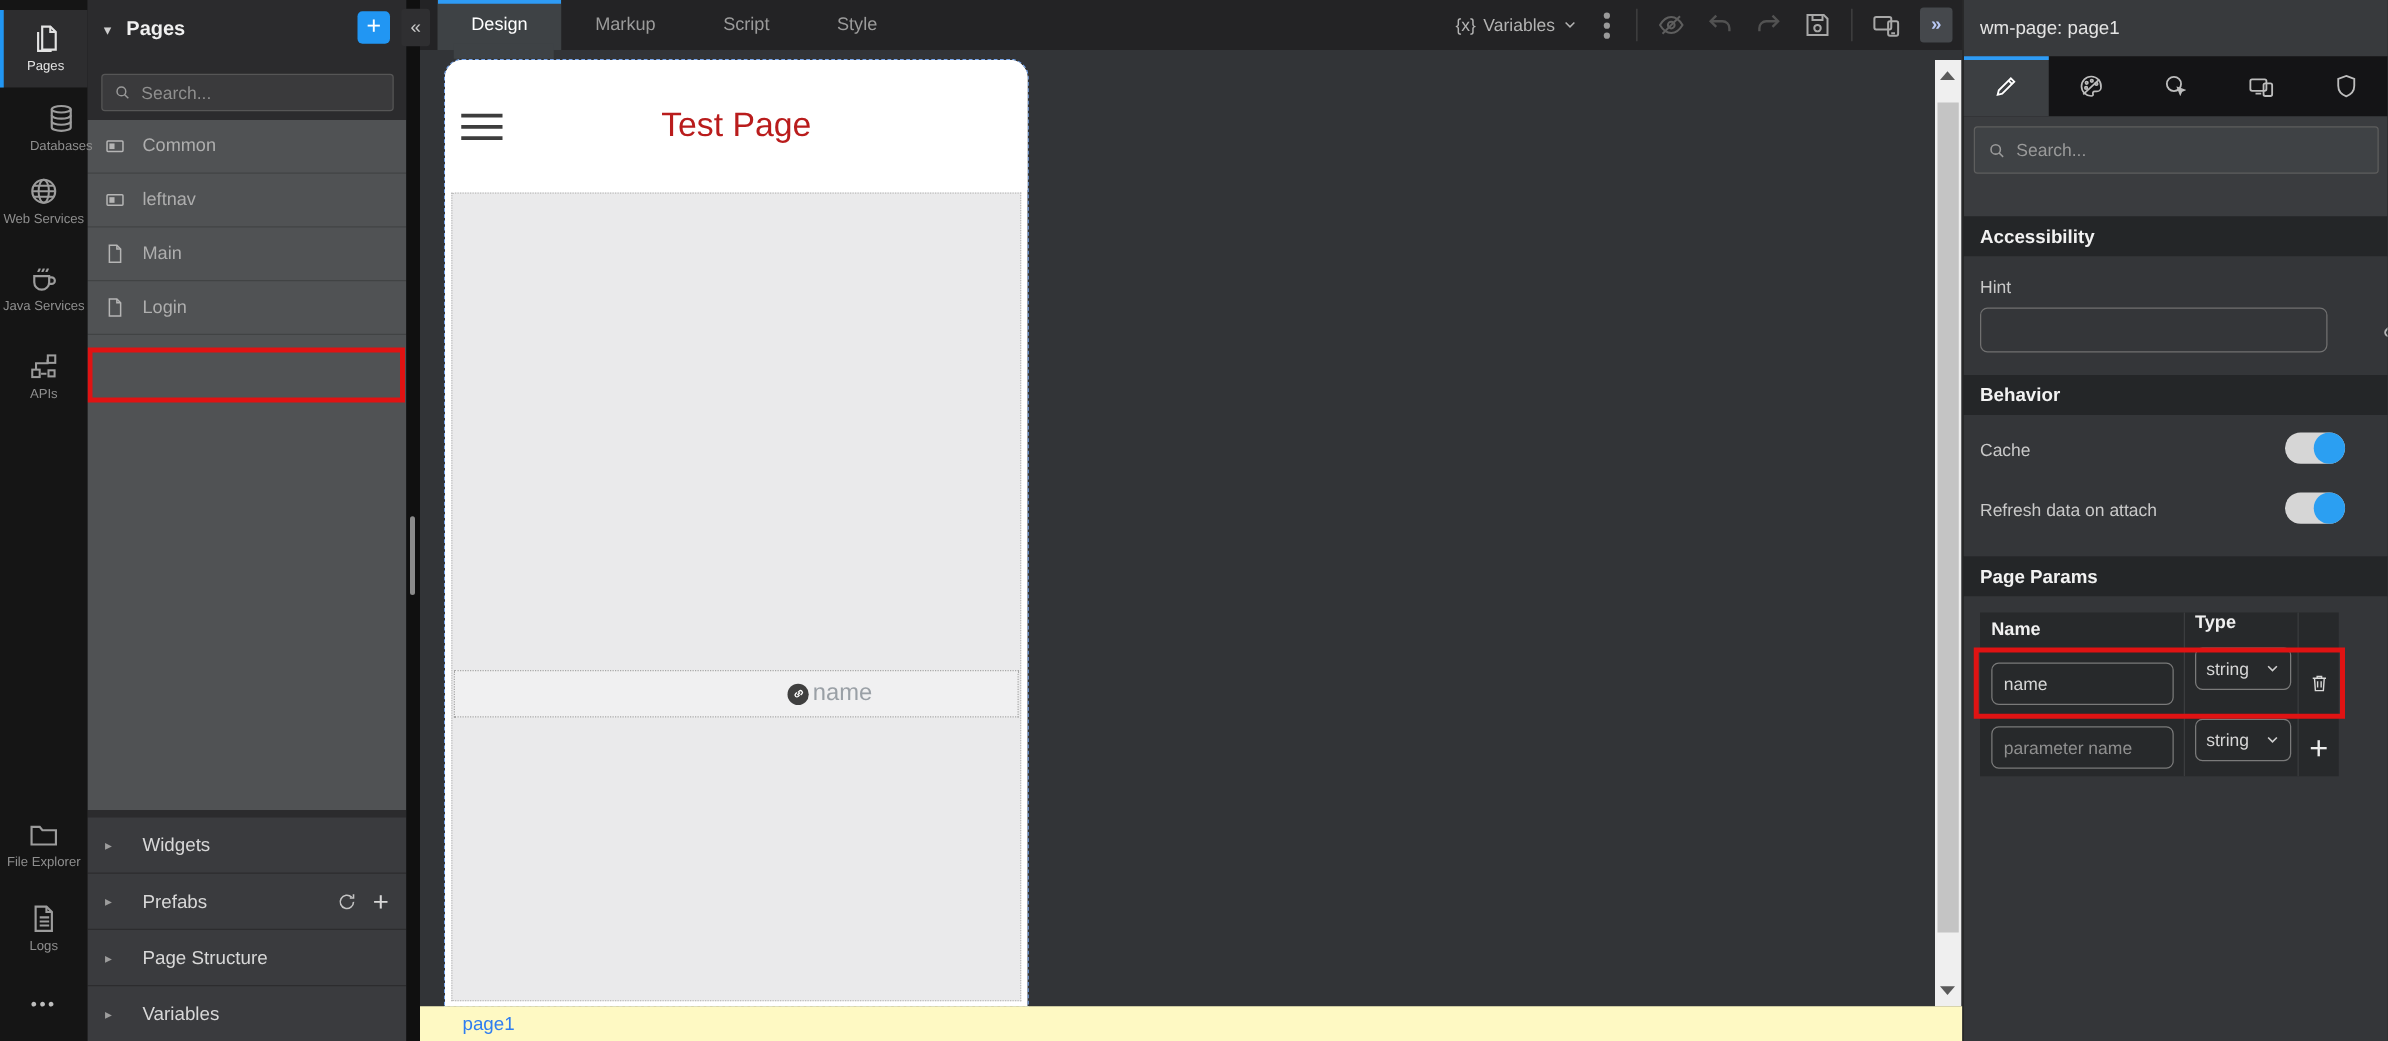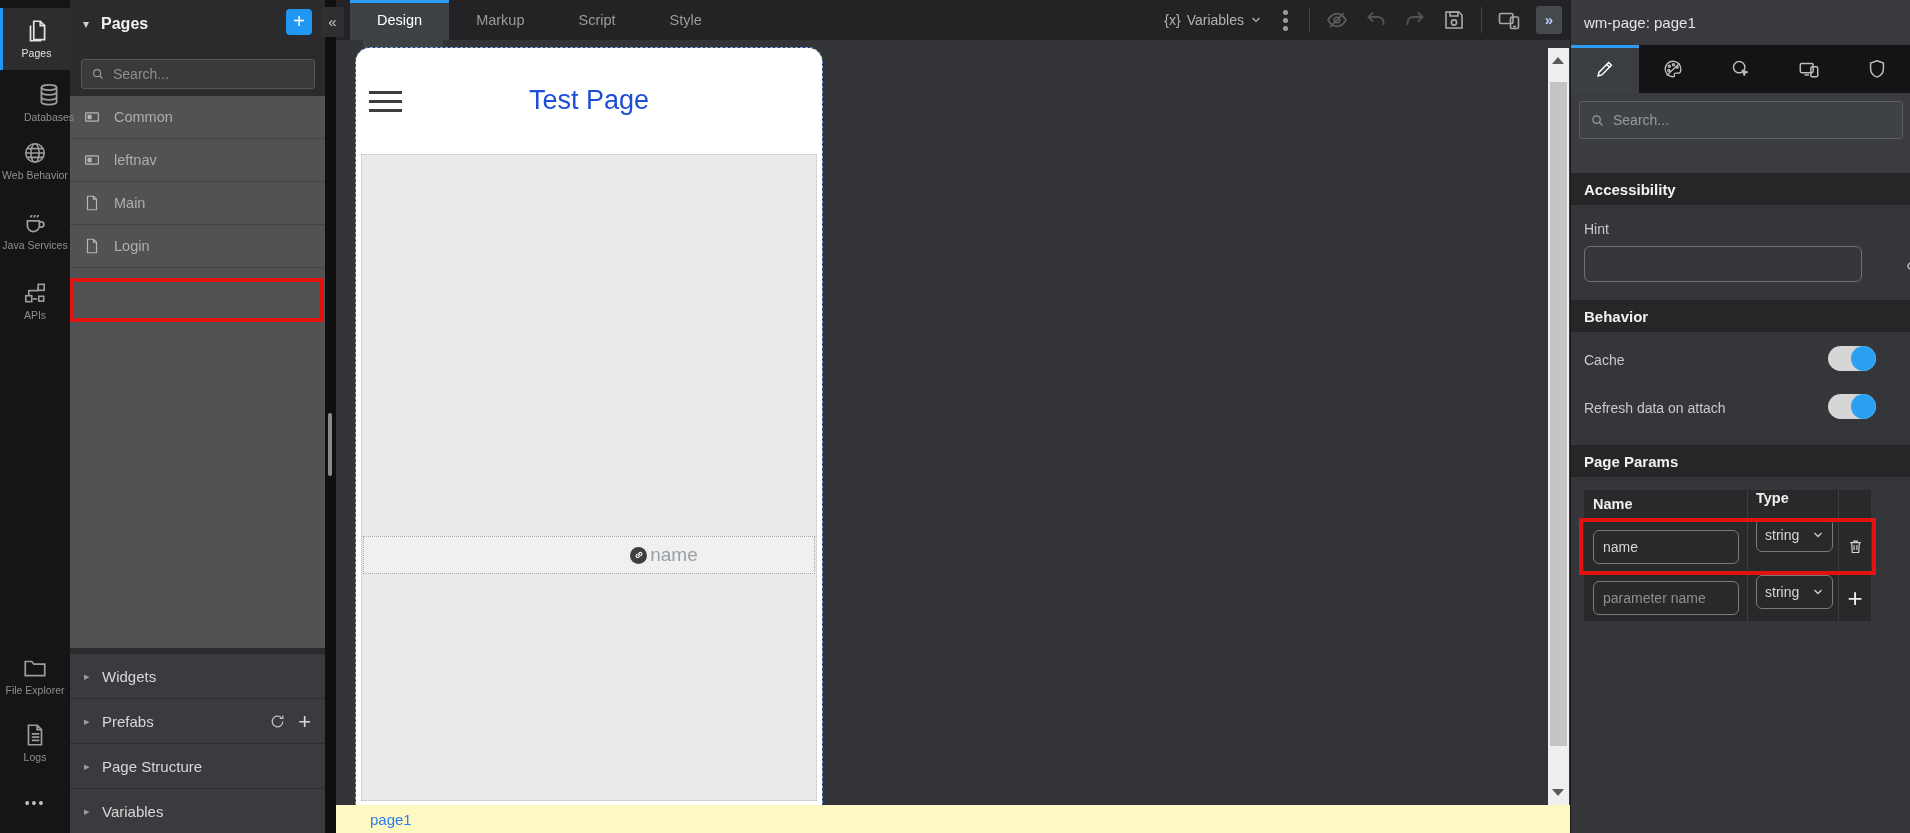--- a/index.html
+++ b/index.html
@@ -28,21 +28,21 @@
   .pp-item { height:43px; display:flex; align-items:center; border-bottom:1px solid rgba(0,0,0,0.18); color:#aeaeae; font-size:14.5px; cursor:pointer; }
   .pp-item svg { width:18px; height:18px; margin-left:13px; color:#b5b5b5; flex:none; }
   .pp-item span { margin-left:13px; }
   .pp-item.selected { background:#56585b; color:#ffffff; font-weight:bold; }
   .pp-item.selected svg { color:#e8e8e8; }
   .annot { position:absolute; border:4px solid #e01313; z-index:6; pointer-events:none; }
   .annot-testpage { left:0; top:278px; width:254px; height:44px; }
   .accordion { position:absolute; left:0; top:654px; width:255px; bottom:0; background:#3a3b3e; }
   .acc-row { height:45px; display:flex; align-items:center; border-bottom:1px solid #2c2c2e; color:#d8d8d8; font-size:15px; cursor:pointer; }
   .acc-caret { color:#9d9d9d; font-size:11px; margin-left:14px; width:12px; }
-  .acc-label { margin-left:6px; }
+  .acc-label { margin-left:18px; }
   .acc-tools { margin-left:auto; display:flex; align-items:center; gap:12px; padding-right:14px; color:#c4c4c4; }
   .acc-tools svg { width:17px; height:17px; }
   .acc-plus { font-size:22px; font-weight:300; line-height:17px; color:#d8d8d8; }
 
   
   .strip { position:absolute; left:325px; top:0; width:11px; height:833px; background:#101010; z-index:3; }
   .strip-thumb { position:absolute; left:3px; top:413px; width:4px; height:63px; background:#8b8b8b; border-radius:2px; }
   .collapse-btn { position:absolute; left:321px; top:7px; width:23px; height:30px; background:#2f2f31; border-radius:3px; color:#c9c9c9; font-size:15px; text-align:center; line-height:30px; z-index:7; cursor:pointer; }
 
   
@@ -60,21 +60,21 @@
   .c-dim { color:#5e5e5e; } .c-dis { color:#525252; } .c-std { color:#a8a8a8; }
   .expand-btn { width:26px; height:28px; background:#45484c; border-radius:3px; color:#b9c9f5; font-size:15px; font-weight:bold; text-align:center; line-height:28px; cursor:pointer; }
 
   
   .canvas { position:absolute; left:336px; top:40px; width:1212px; height:765px; background:#323437; }
   .page-tag { position:absolute; left:363px; top:35px; width:80px; height:12px; background:#3e4245; z-index:3; }
   .device-page { position:absolute; left:356px; top:48px; width:466px; height:757px; background:#ffffff; border-radius:14px 14px 0 0; outline:1px dashed #7aa9f0; z-index:2; }
   .page-header { position:relative; height:104px; background:#fff; border-radius:14px 14px 0 0; }
   .hamburger { position:absolute; left:13px; top:43px; width:33px; cursor:pointer; }
   .hamburger i { display:block; height:2.5px; background:#3d3d3d; margin-bottom:6.5px; }
-  .page-title { position:absolute; left:0; right:0; top:0; height:104px; display:flex; align-items:center; justify-content:center; font-size:27px; color:#1d4ed8; }
+  .page-title { position:absolute; left:0; right:0; top:0; height:104px; display:flex; align-items:center; justify-content:center; font-size:27px; color:#b91c1c; }
   .page-content { position:absolute; left:5px; right:5px; top:106px; bottom:4px; background:#eaeaeb; border:1px dotted #bdbdbd; }
   .name-row { position:absolute; left:1px; right:1px; top:381px; height:38px; background:#f0f0f1; border:1px dotted #a8a8a8; display:flex; align-items:center; justify-content:center; }
   .name-inner { position:relative; left:75px; display:flex; align-items:center; }
   .bind-badge { width:17px; height:17px; border-radius:50%; background:#3f3f3f; display:flex; align-items:center; justify-content:center; }
   .bind-badge svg { width:10px; height:10px; color:#fff; }
   .name-text { font-size:19px; color:#9aa0a6; margin-left:3px; }
 
   
   .cv-scroll { position:absolute; left:1548px; top:48px; width:21px; height:757px; background:#efefef; z-index:3; }
   .cv-thumb { position:absolute; left:2px; top:34px; width:17px; height:664px; background:#c4c4c4; }
@@ -143,21 +143,21 @@
           <path d="M5 14v4.5c0 1.3 3.1 2.4 7 2.4s7-1.1 7-2.4V14"></path>
         </svg>
       <span class="rail-label">Databases</span>
     </div>
     <div class="rail-item" style="top:140px;">
       <svg class="ric" viewBox="0 0 24 24" fill="none" stroke="currentColor" stroke-width="1.5">
           <circle cx="12" cy="12" r="8.5"></circle>
           <ellipse cx="12" cy="12" rx="3.8" ry="8.5"></ellipse>
           <path d="M3.5 12h17M4.6 8h14.8M4.6 16h14.8"></path>
         </svg>
-      <span class="rail-label">Web Behavior</span>
+      <span class="rail-label">Web Services</span>
     </div>
     <div class="rail-item" style="top:210px;">
       <svg class="ric" viewBox="0 0 24 24" fill="none" stroke="currentColor" stroke-width="1.6">
           <path d="M5 10h11v4.5a5.5 5.5 0 0 1-11 0z"></path>
           <path d="M16 11h1.8a2.4 2.4 0 0 1 0 4.8H16"></path>
           <path d="M8 7c0-1.2 1-1.3 1-2.5M11 7c0-1.2 1-1.3 1-2.5M14 7c0-1.2 1-1.3 1-2.5"></path>
         </svg>
       <span class="rail-label">Java Services</span>
     </div>
     <div class="rail-item" style="top:280px;">

